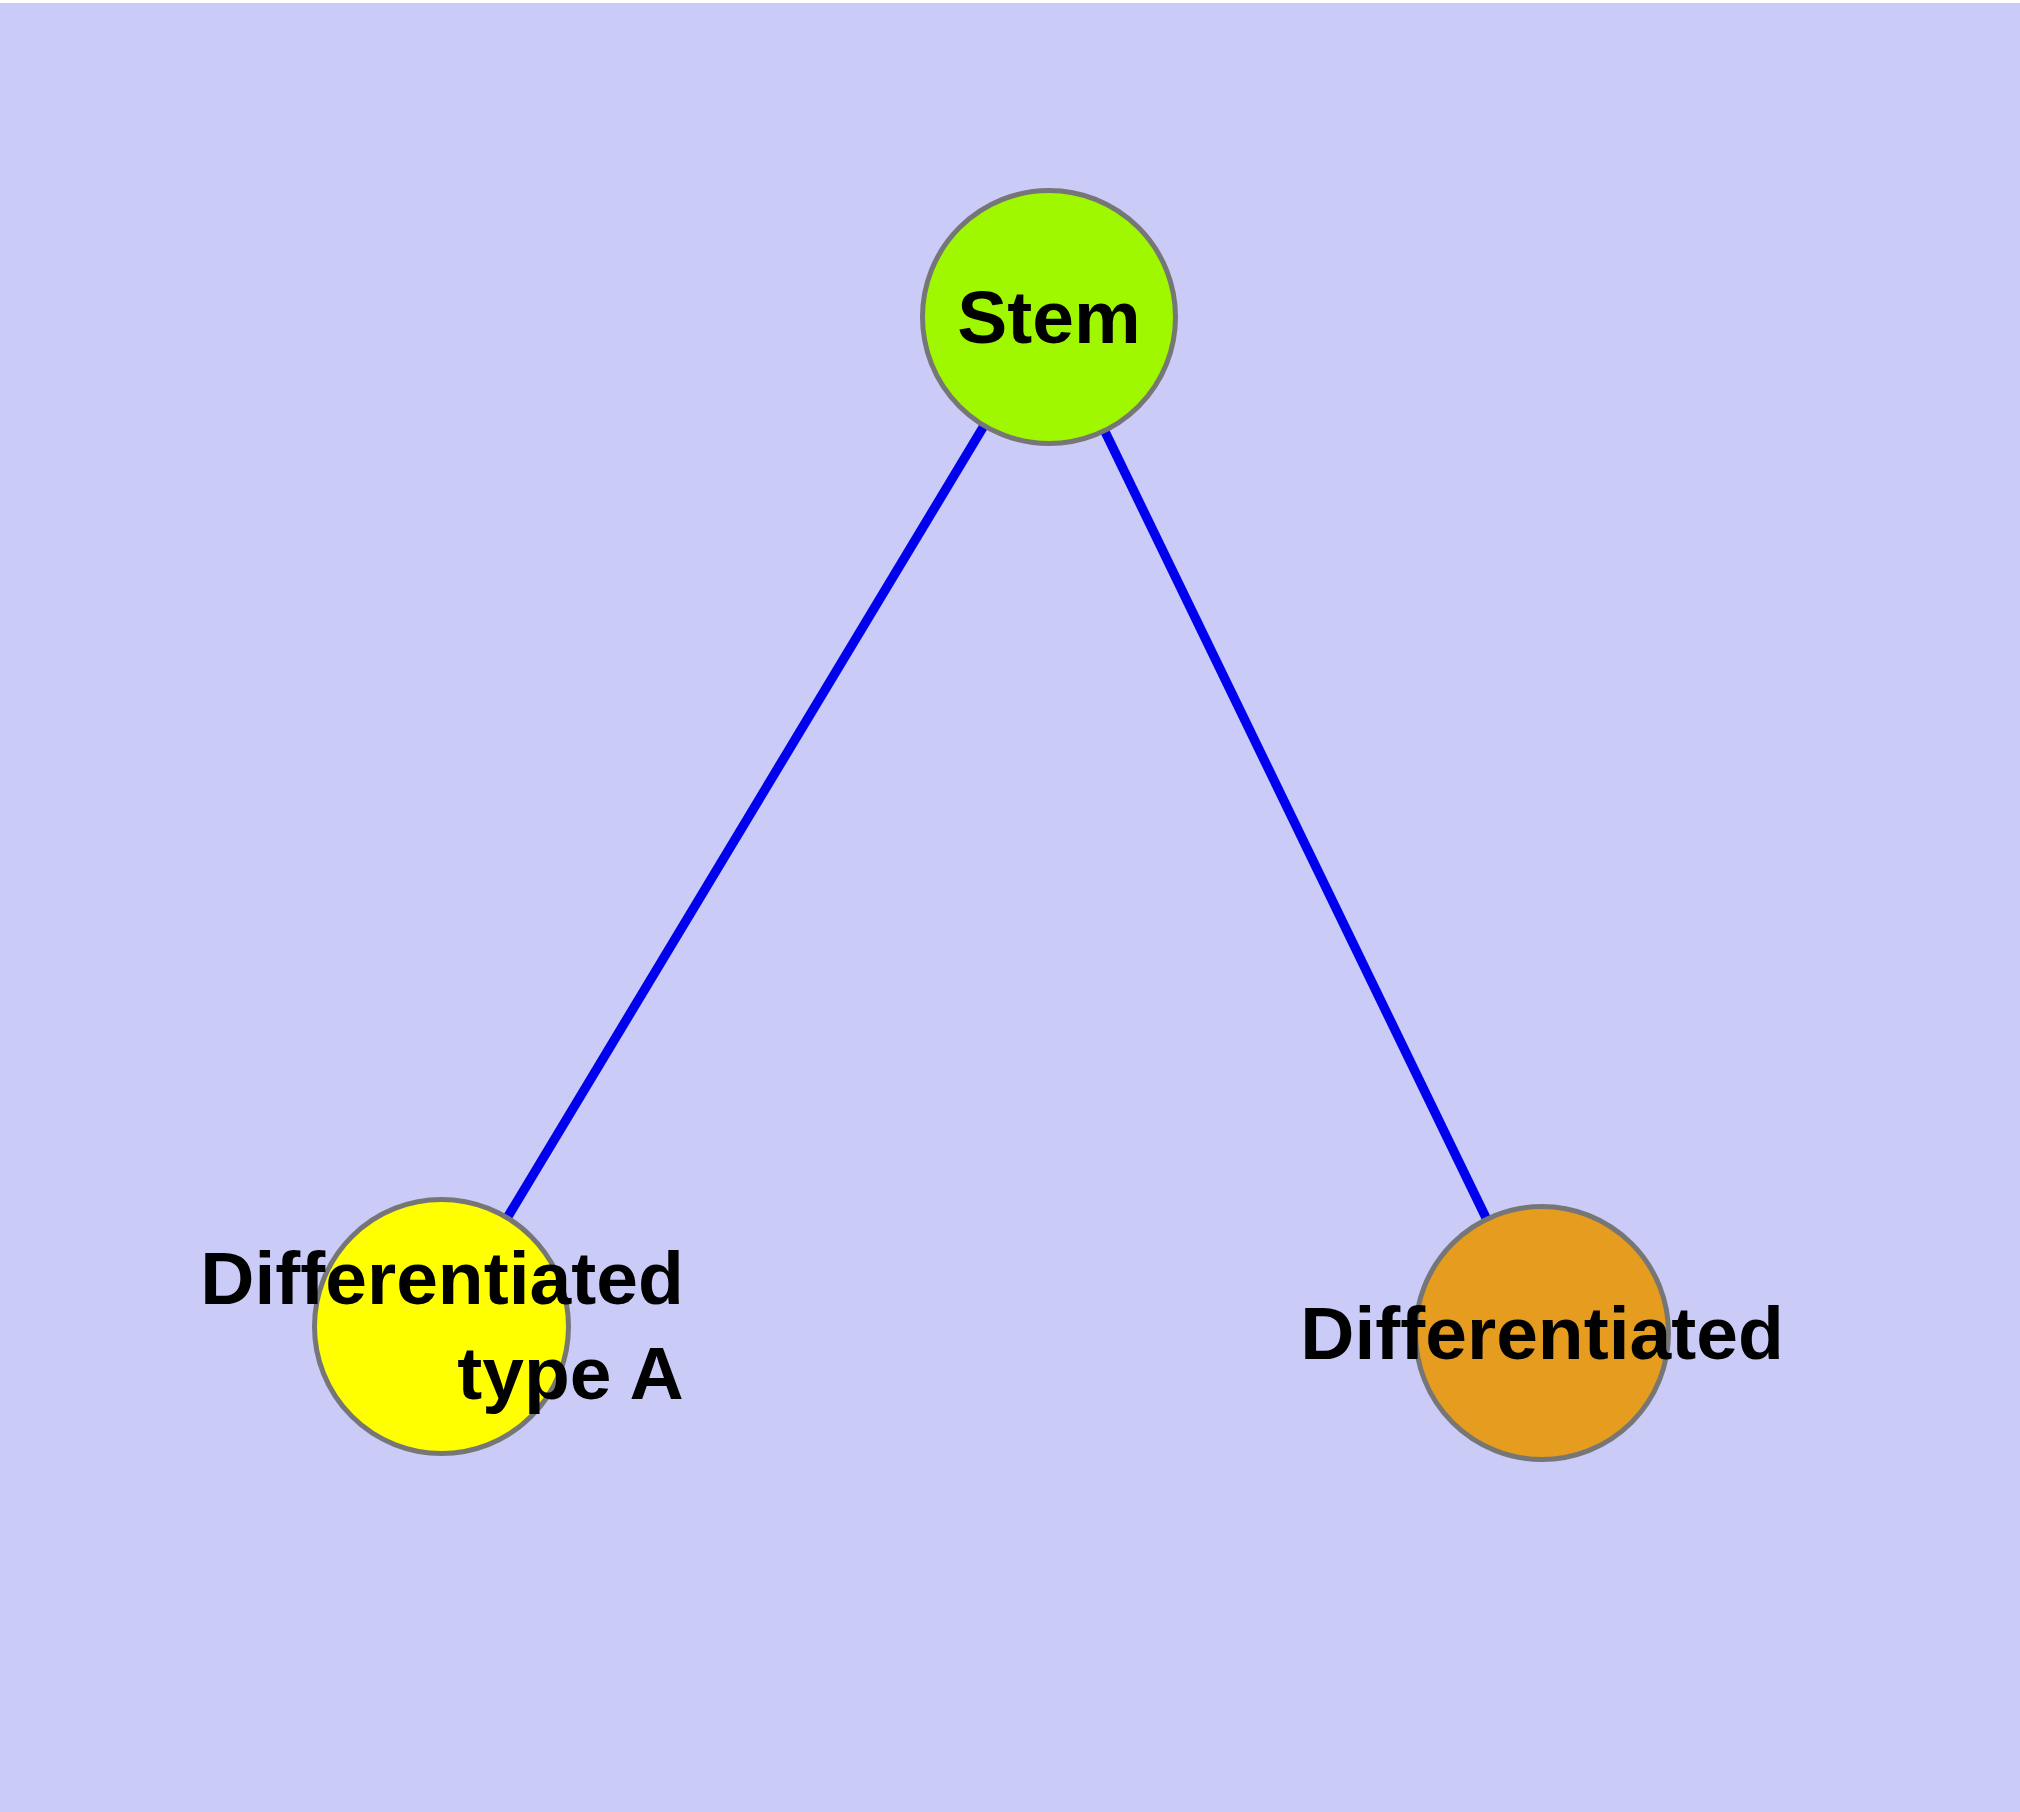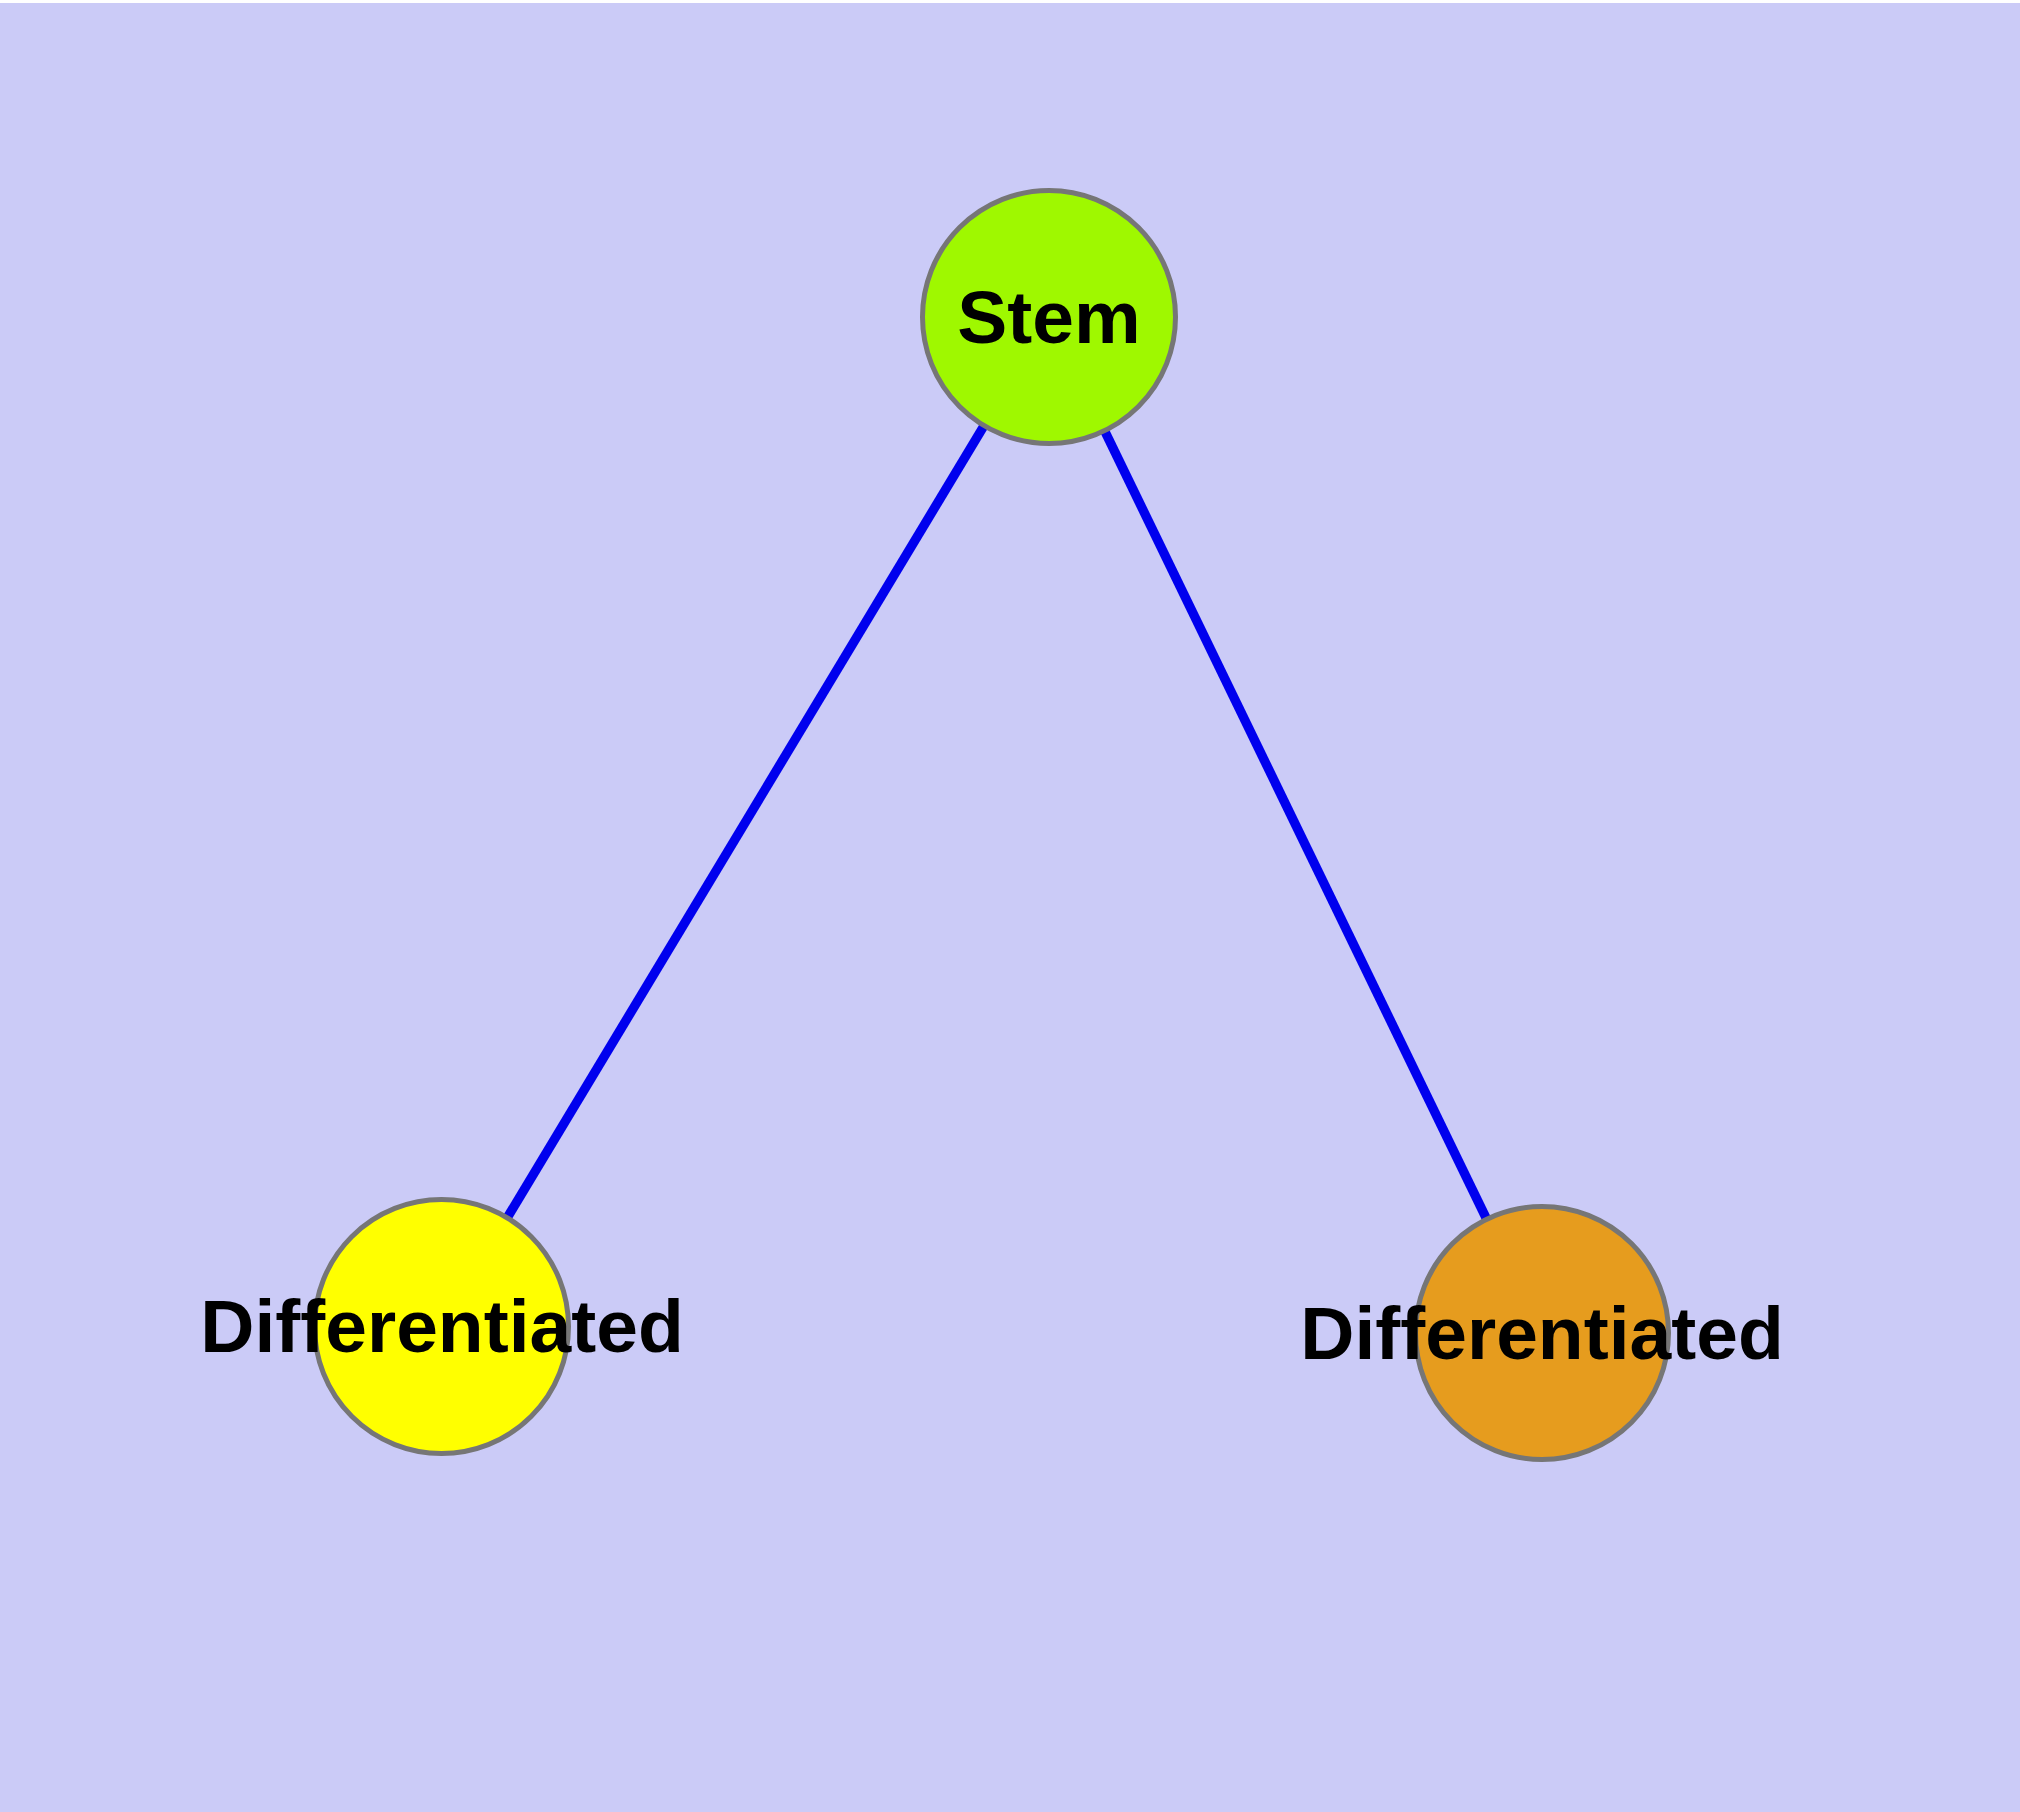--- a/index.html
+++ b/index.html
@@ -64,20 +64,21 @@
   <div class="node" style="left: 920px; top: 188px; width: 258px; height: 258px; background: rgb(159, 248, 0); border-color: rgb(118, 118, 118);"></div>
   <div class="node" style="left: 312px; top: 1197px; width: 259px; height: 259px; background: rgb(255, 255, 0); border-color: rgb(118, 118, 118);"></div>
   <div class="node" style="left: 1413px; top: 1204px; width: 258px; height: 258px; background: rgb(230, 156, 30); border-color: rgb(118, 118, 118);"></div>
 
   <div class="node-label" style="left: 1049px; top: 317px; color: rgb(0, 0, 0);">
     <span class="label-line">Stem</span>
   </div>
 
   <div class="node-label" style="left: 442px; top: 1326px; color: rgb(0, 0, 0);">
     <span class="label-line">Differentiated</span>
+    <span class="label-line">type A</span>
   </div>
 
   <div class="node-label" style="left: 1542px; top: 1333px; color: rgb(0, 0, 0);">
     <span class="label-line">Differentiated</span>
   </div>
 
 </div>
 
 
 </body></html>

